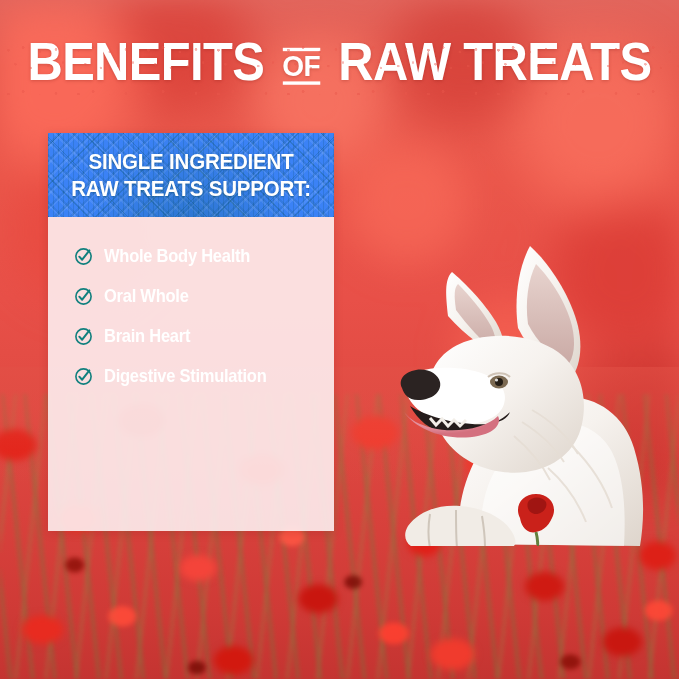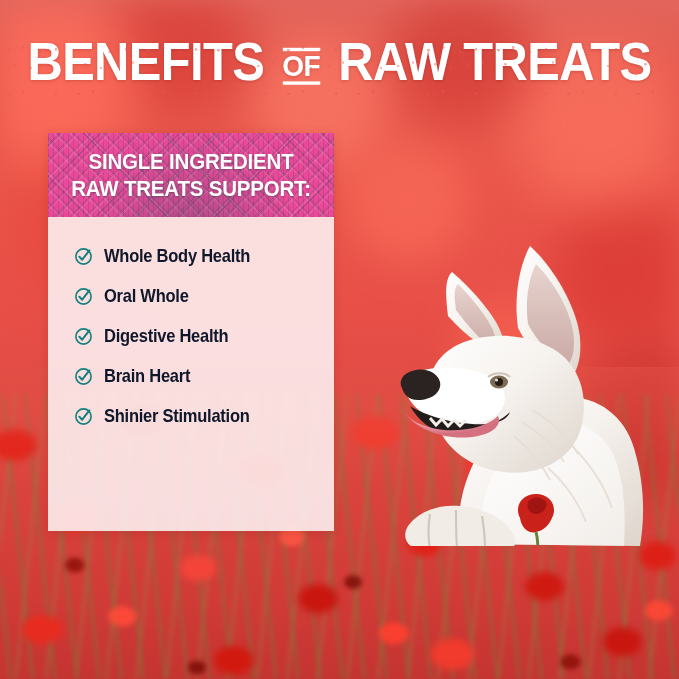--- a/index.html
+++ b/index.html
@@ -156,21 +156,21 @@
   
   .card{
     position:absolute;left:48px;top:133px;width:286px;height:398px;
     background:rgba(253,238,239,.90);
     box-shadow:0 2px 9px rgba(110,25,20,.18);
     overflow:hidden;
   }
   .card-header{
     position:relative;
     height:84px;
-    background:#ec4899;
+    background:#3b82f6;
     overflow:hidden;
     display:flex;align-items:center;justify-content:center;
   }
   
   .card-header .pattern{
     position:absolute;inset:-10px;
     background:
       repeating-linear-gradient(45deg,
         rgba(255,255,255,.085) 0 2px,
         rgba(0,60,62,.10) 2px 4px,
@@ -217,21 +217,21 @@
     gap:11px;
     height:40px;
     padding-left:26px;
   }
   .benefit .check{
     width:19px;height:19px;flex:none;
     display:block;
   }
   .benefit .check svg{width:19px;height:19px;display:block;overflow:visible;}
   .benefit .label{
-    color:#0f172a;
+    color:#ffffff;
     font-weight:700;
     font-size:16.5px;
     line-height:1;
     letter-spacing:-0.25px;
     transform:scaleY(1.07);
     transform-origin:left center;
     white-space:nowrap;
     text-align:center;
   }
 </style>
@@ -369,47 +369,38 @@
         <span class="check">
           <svg viewBox="0 0 20 20">
               <circle cx="10" cy="10" r="8" fill="none" stroke="#11807e" stroke-width="1.7"></circle>
               <path d="M5.6 10.2 L8.6 13.4 L16.2 3.6" fill="none" stroke="#11807e" stroke-width="2.1" stroke-linecap="round" stroke-linejoin="round"></path>
             </svg>
         </span>
         <span class="label">Oral Whole</span>
       </div>
 
 
-      <div class="benefit">
-        <span class="check">
-          <svg viewBox="0 0 20 20">
-              <circle cx="10" cy="10" r="8" fill="none" stroke="#11807e" stroke-width="1.7"></circle>
-              <path d="M5.6 10.2 L8.6 13.4 L16.2 3.6" fill="none" stroke="#11807e" stroke-width="2.1" stroke-linecap="round" stroke-linejoin="round"></path>
-            </svg>
-        </span>
-        <span class="label">Digestive Health</span>
-      </div>
 
       <div class="benefit">
         <span class="check">
           <svg viewBox="0 0 20 20">
               <circle cx="10" cy="10" r="8" fill="none" stroke="#11807e" stroke-width="1.7"></circle>
               <path d="M5.6 10.2 L8.6 13.4 L16.2 3.6" fill="none" stroke="#11807e" stroke-width="2.1" stroke-linecap="round" stroke-linejoin="round"></path>
             </svg>
         </span>
         <span class="label">Brain Heart</span>
       </div>
 
 
       <div class="benefit">
         <span class="check">
           <svg viewBox="0 0 20 20">
               <circle cx="10" cy="10" r="8" fill="none" stroke="#11807e" stroke-width="1.7"></circle>
               <path d="M5.6 10.2 L8.6 13.4 L16.2 3.6" fill="none" stroke="#11807e" stroke-width="2.1" stroke-linecap="round" stroke-linejoin="round"></path>
             </svg>
         </span>
-        <span class="label">Shinier Stimulation</span>
+        <span class="label">Digestive Stimulation</span>
       </div>
 
     </div>
   </div>
 
 </div>
 
 </body></html>

